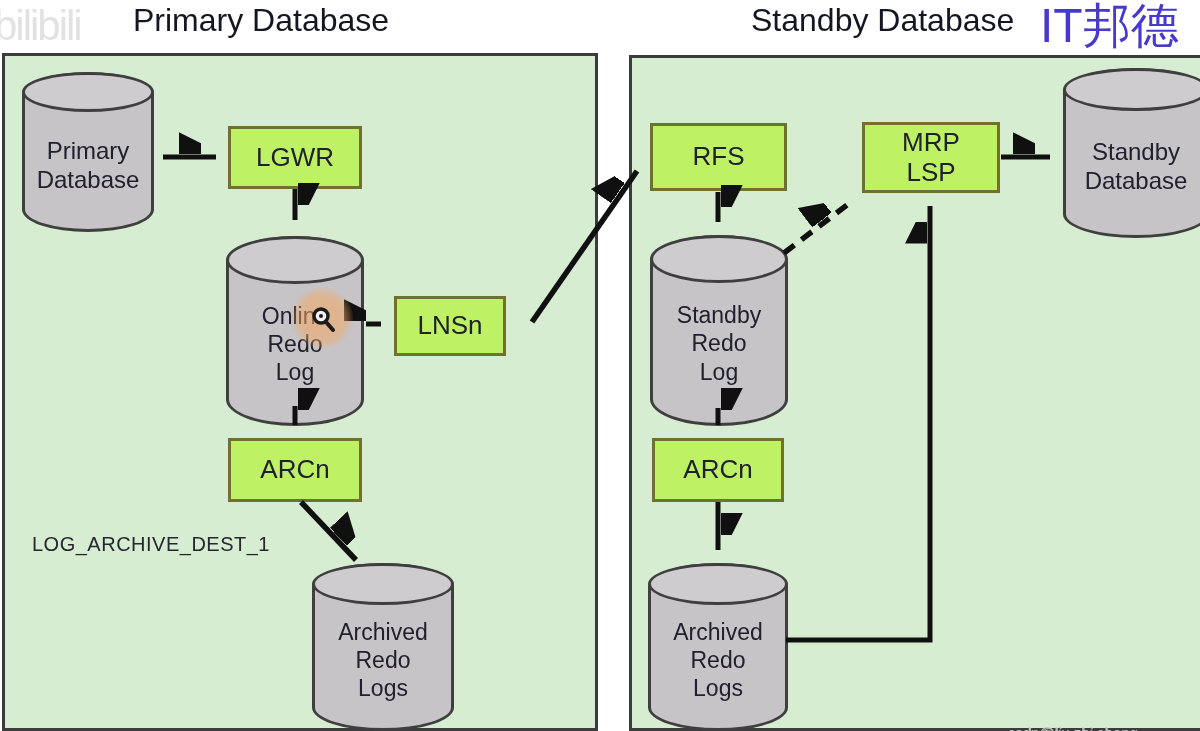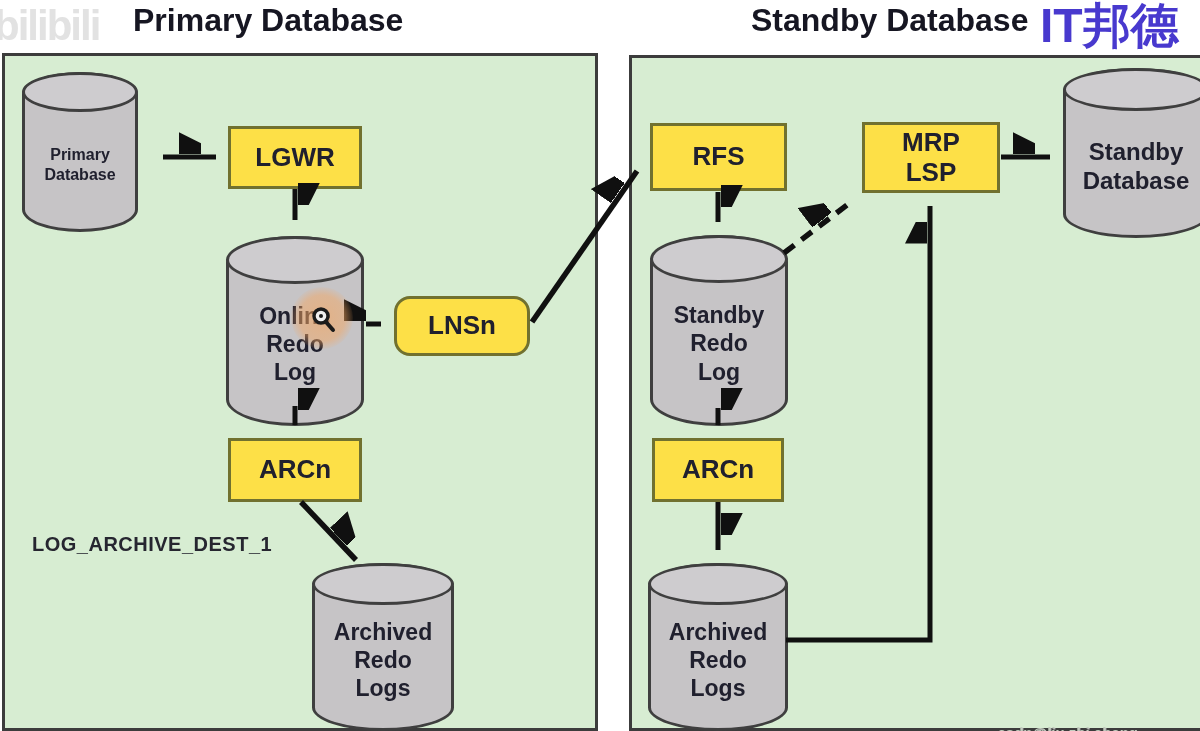--- a/index.html
+++ b/index.html
@@ -1,54 +1,54 @@
 <!DOCTYPE html>
 <html><head>
 <meta charset="utf-8">
 <style>
   html,body{margin:0;padding:0;background:#ffffff;}
   #stage{
     position:relative;width:1200px;height:731px;overflow:hidden;
     background:#ffffff;
     font-family:"Liberation Sans", sans-serif;
-    font-weight:bold;color:#1d1d2b;
+    font-weight:normal;color:#1d1d2b;
   }
   
   .panel{position:absolute;box-sizing:border-box;background:#d7edd2;border:3px solid #3c3c3c;}
   #panel-primary{left:2px;top:53px;width:596px;height:678px;}
   #panel-standby{left:629px;top:55px;width:582px;height:676px;}
   
   .sec-title{position:absolute;top:2px;font-size:32px;letter-spacing:0px;color:#161622;white-space:nowrap;z-index:3;}
   #title-primary{left:133px;}
   #title-standby{left:751px;}
   
   #wm-bilibili{position:absolute;left:-6px;top:2px;font-size:42px;color:#e2e2e2;letter-spacing:-2px;z-index:2;}
   #wm-itbangde{position:absolute;left:1040px;top:-6px;font-size:48px;color:#4839ce;z-index:8;white-space:nowrap;}
   #wm-csdn{position:absolute;right:8px;top:692px;font-size:23px;color:#c6d0c2;z-index:8;
     text-shadow:1px 1px 1px rgba(255,255,255,0.75), -1px -1px 1px rgba(130,140,128,0.25);white-space:nowrap;}
   #wm-csdn2{position:absolute;right:62px;top:724px;font-size:15px;color:#c2ccbe;z-index:8;
     text-shadow:1px 1px 0 rgba(255,255,255,0.6);white-space:nowrap;}
   
-  .pbox{position:absolute;box-sizing:border-box;background:#fde047;border:3px solid #71712f;
+  .pbox{position:absolute;box-sizing:border-box;background:#bef264;border:3px solid #71712f;
     display:flex;align-items:center;justify-content:center;text-align:center;
     font-size:26px;line-height:1.12;color:#20202e;z-index:2;white-space:pre-line;}
   #box-lgwr{left:228px;top:126px;width:134px;height:63px;}
-  #box-lnsn{left:394px;top:296px;width:136px;height:60px;border-radius:16px;}
+  #box-lnsn{left:394px;top:296px;width:112px;height:60px;}
   #box-arcn-p{left:228px;top:438px;width:134px;height:64px;}
   #box-rfs{left:650px;top:123px;width:137px;height:68px;}
   #box-mrp{left:862px;top:122px;width:138px;height:71px;}
   #box-arcn-s{left:652px;top:438px;width:132px;height:64px;}
   
   .cyl{position:absolute;box-sizing:border-box;background:#c6c4c6;border:3px solid #3f3f3f;
     border-radius:50% / 14%;display:flex;align-items:center;justify-content:center;
     text-align:center;font-size:23px;line-height:1.22;color:#20202e;z-index:2;}
   .cyl::before{content:"";position:absolute;top:-3px;left:-3px;right:-3px;height:26%;
     box-sizing:border-box;background:#cecccf;border:3px solid #3f3f3f;border-radius:50%;}
   .cyl .lbl{position:relative;z-index:1;white-space:pre-line;padding-top:26px;}
-  #cyl-primary-db{left:22px;top:72px;width:116px;height:160px;font-size:16px;}
+  #cyl-primary-db{left:22px;top:72px;width:132px;height:160px;font-size:24px;}
   #cyl-online-redo{left:226px;top:236px;width:138px;height:190px;}
   #cyl-archived-p{left:312px;top:563px;width:142px;height:168px;}
   #cyl-standby-db{left:1063px;top:68px;width:146px;height:170px;font-size:24px;}
   #cyl-standby-redo{left:650px;top:235px;width:138px;height:191px;}
   #cyl-archived-s{left:648px;top:563px;width:140px;height:168px;}
   
   #lbl-log-dest{position:absolute;left:32px;top:533px;font-size:20px;letter-spacing:0.5px;color:#262630;z-index:2;white-space:nowrap;}
   
   #arrows{position:absolute;left:0;top:0;width:1200px;height:731px;z-index:5;pointer-events:none;}
   

